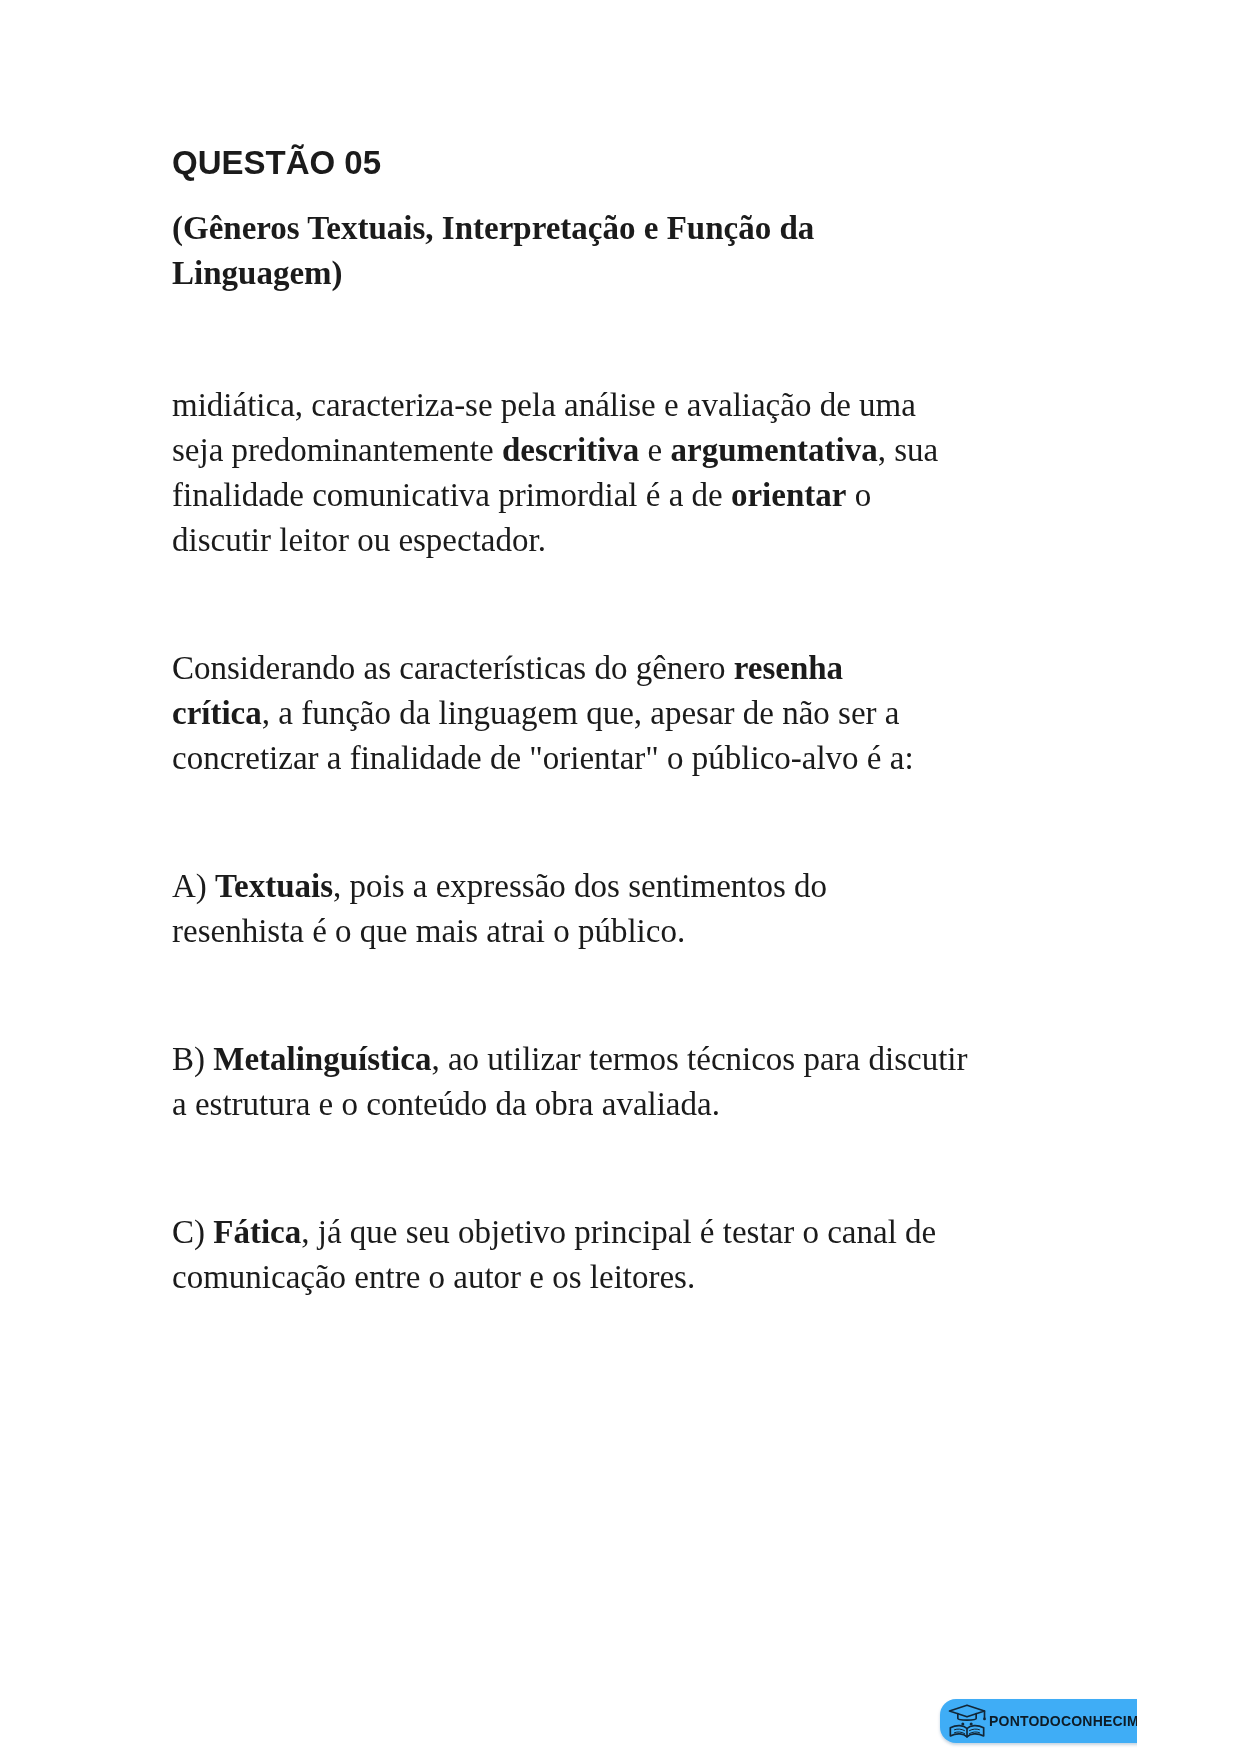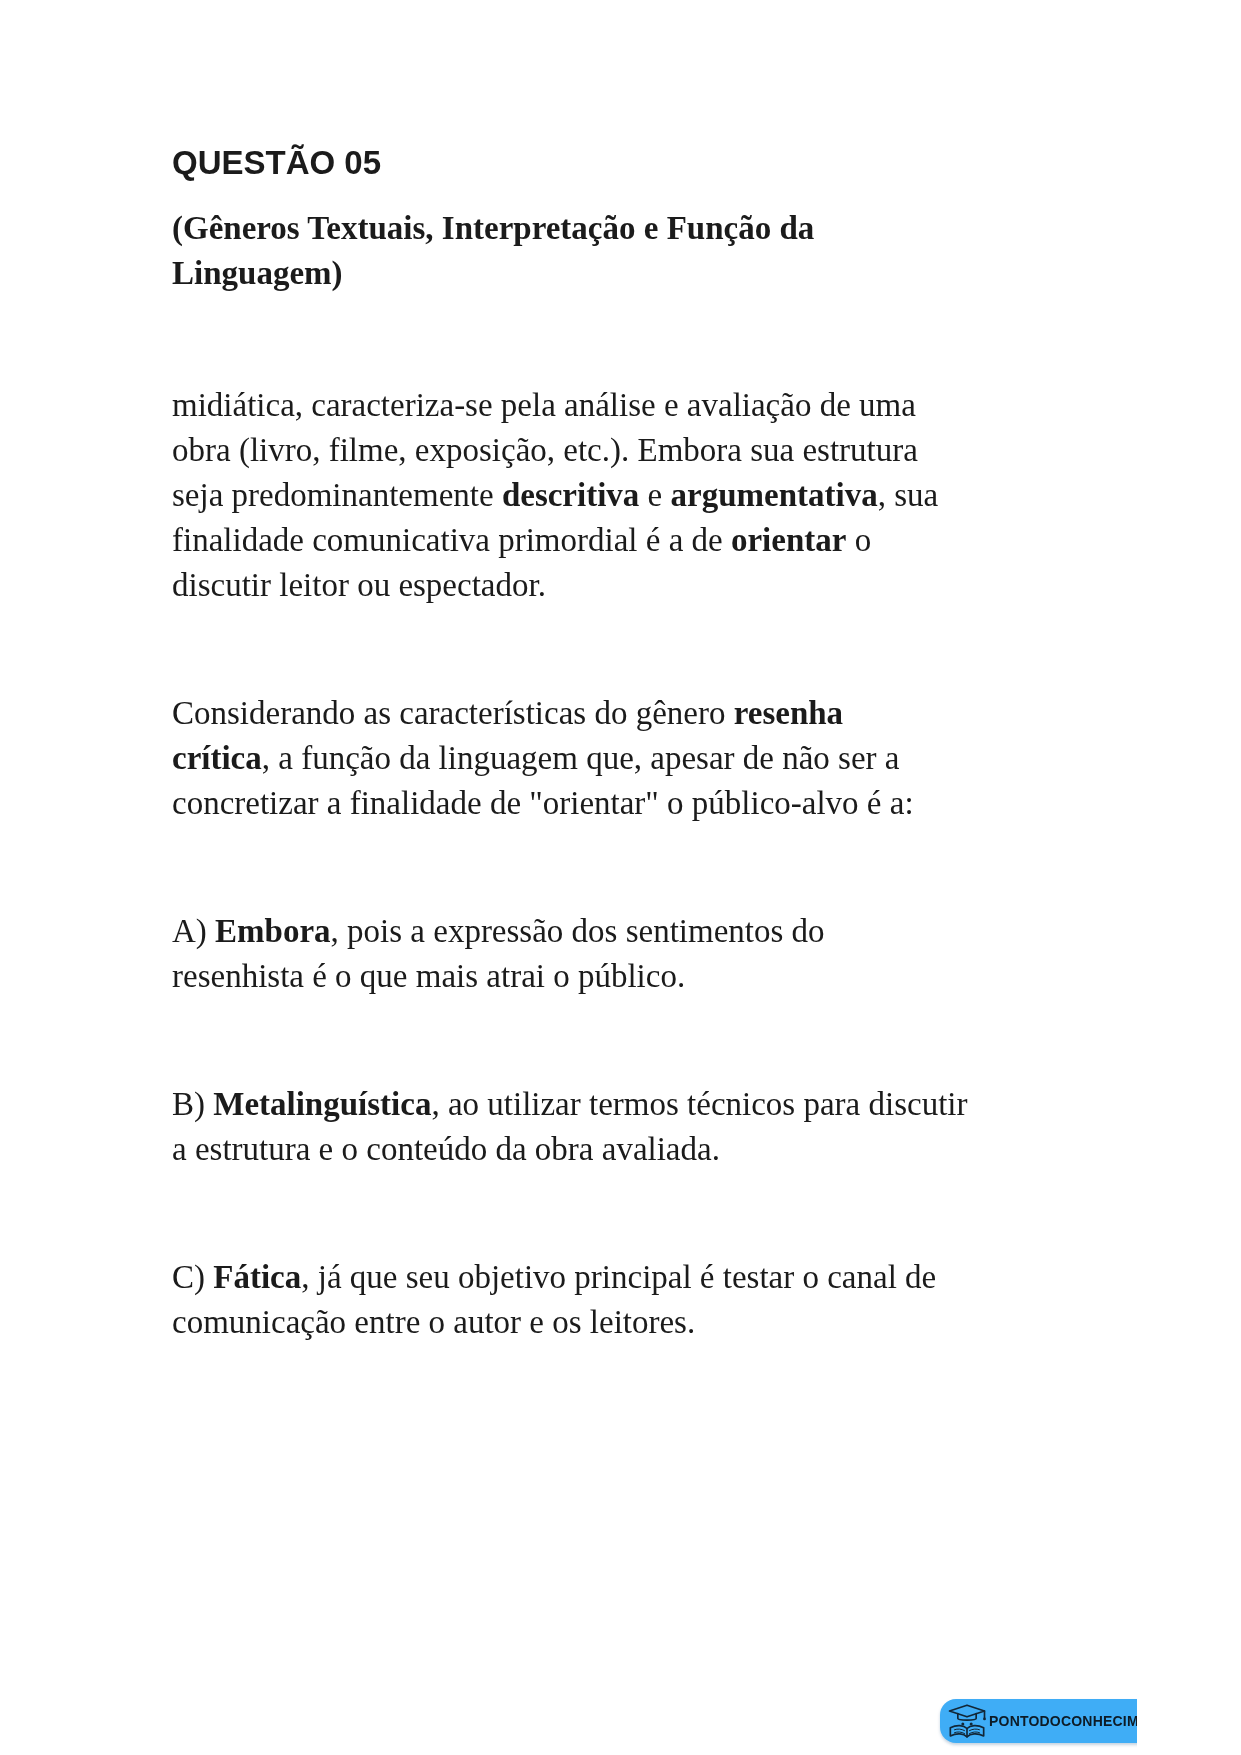--- a/index.html
+++ b/index.html
@@ -81,34 +81,33 @@
 
     <div class="title">QUESTÃO 05</div>
 
     <div class="subtitle">
         <div class="line"><span>(Gêneros Textuais, Interpretação e Função da</span></div>
         <div class="line"><span>Linguagem)</span></div>
       </div>
 
     <div class="para">
         <div class="line"><span>midiática, caracteriza-se pela análise e avaliação de uma</span></div>
-        <div class="line"><span>obra (livro, filme, exposição, etc.). Embora sua estrutura</span></div>
         <div class="line"><span>seja predominantemente </span><span class="b">descritiva</span><span> e </span><span class="b">argumentativa</span><span>, sua</span></div>
         <div class="line"><span>finalidade comunicativa primordial é a de </span><span class="b">orientar</span><span> o</span></div>
         <div class="line"><span>discutir leitor ou espectador.</span></div>
       </div>
 
     <div class="para">
         <div class="line"><span>Considerando as características do gênero </span><span class="b">resenha</span></div>
         <div class="line"><span class="b">crítica</span><span>, a função da linguagem que, apesar de não ser a</span></div>
         <div class="line"><span>concretizar a finalidade de "orientar" o público-alvo é a:</span></div>
       </div>
 
     <div class="para option">
-        <div class="line"><span>A) </span><span class="b">Embora</span><span>, pois a expressão dos sentimentos do</span></div>
+        <div class="line"><span>A) </span><span class="b">Textuais</span><span>, pois a expressão dos sentimentos do</span></div>
         <div class="line"><span>resenhista é o que mais atrai o público.</span></div>
       </div>
 
     <div class="para option">
         <div class="line"><span>B) </span><span class="b">Metalinguística</span><span>, ao utilizar termos técnicos para discutir</span></div>
         <div class="line"><span>a estrutura e o conteúdo da obra avaliada.</span></div>
       </div>
 
     <div class="para option">
         <div class="line"><span>C) </span><span class="b">Fática</span><span>, já que seu objetivo principal é testar o canal de</span></div>

